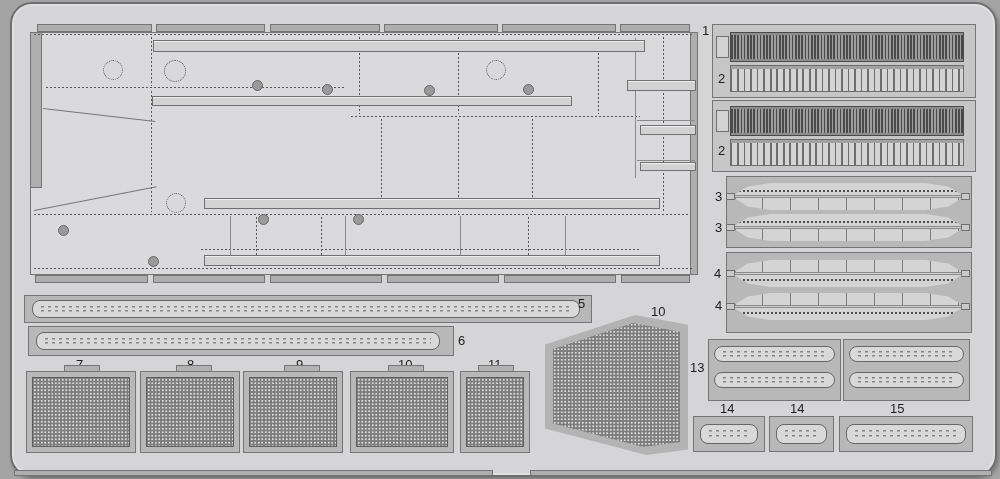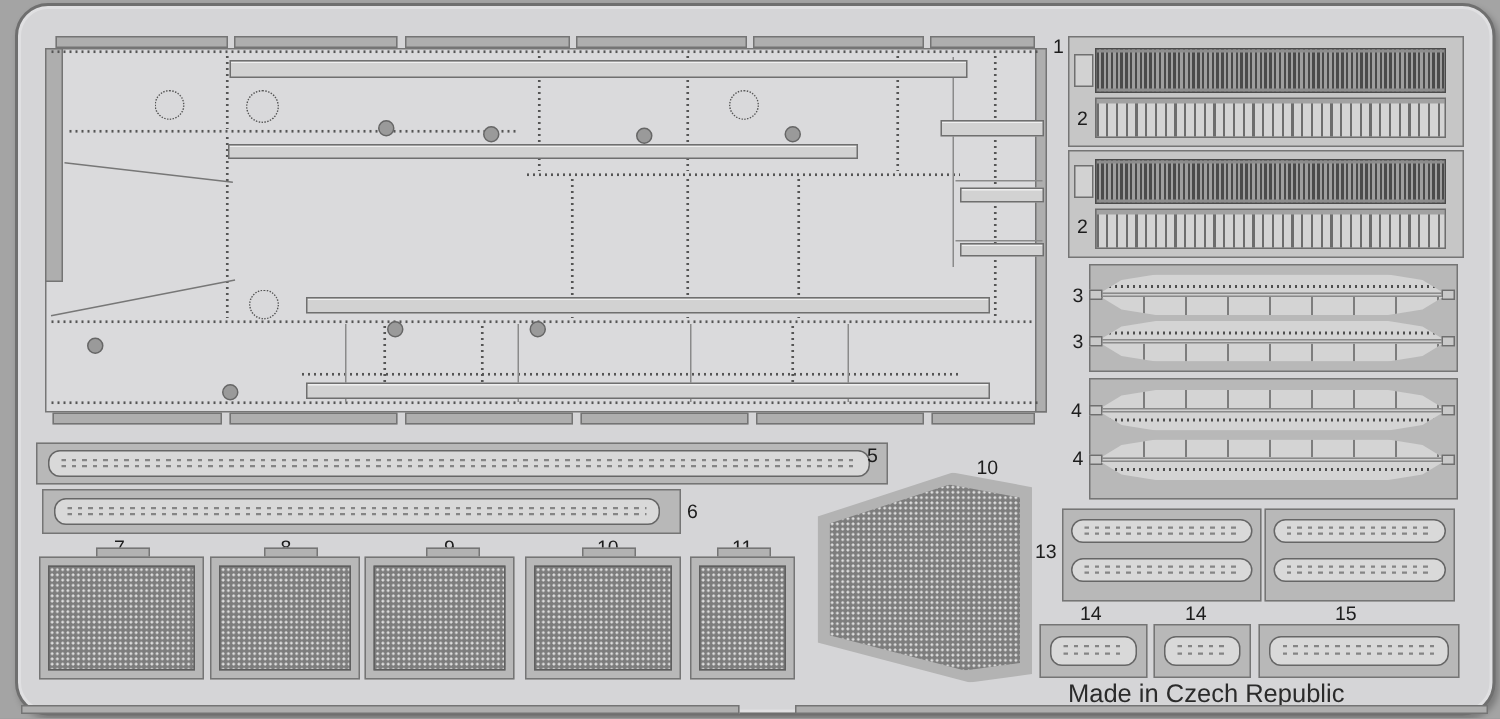--- a/index.html
+++ b/index.html
@@ -57,21 +57,20 @@
        clip-path:polygon(0% 21%,63% 0%,100% 7%,100% 96%,71% 100%,0% 81%);}
   .trap .meshfill{left:8px;top:8px;right:8px;bottom:8px;border:none;
        clip-path:polygon(0% 21%,63% 0%,100% 7%,100% 96%,71% 100%,0% 81%);}
 </style>
 </head>
 <body>
 
 <div class="stage">
   <div class="sheet"></div>
 
-  <div class="foot" style="left:712px;top:453px">Made in Czech Republic</div>
 
   <div class="rail" style="left:37px;top:24px;width:115px;height:8px"></div>
   <div class="rail" style="left:156px;top:24px;width:109px;height:8px"></div>
   <div class="rail" style="left:270px;top:24px;width:110px;height:8px"></div>
   <div class="rail" style="left:384px;top:24px;width:114px;height:8px"></div>
   <div class="rail" style="left:502px;top:24px;width:114px;height:8px"></div>
   <div class="rail" style="left:620px;top:24px;width:70px;height:8px"></div>
 
   <div class="panel" style="left:30px;top:32px;width:668px;height:243px"></div>
   <div class="rail" style="left:30px;top:32px;width:12px;height:156px"></div>

